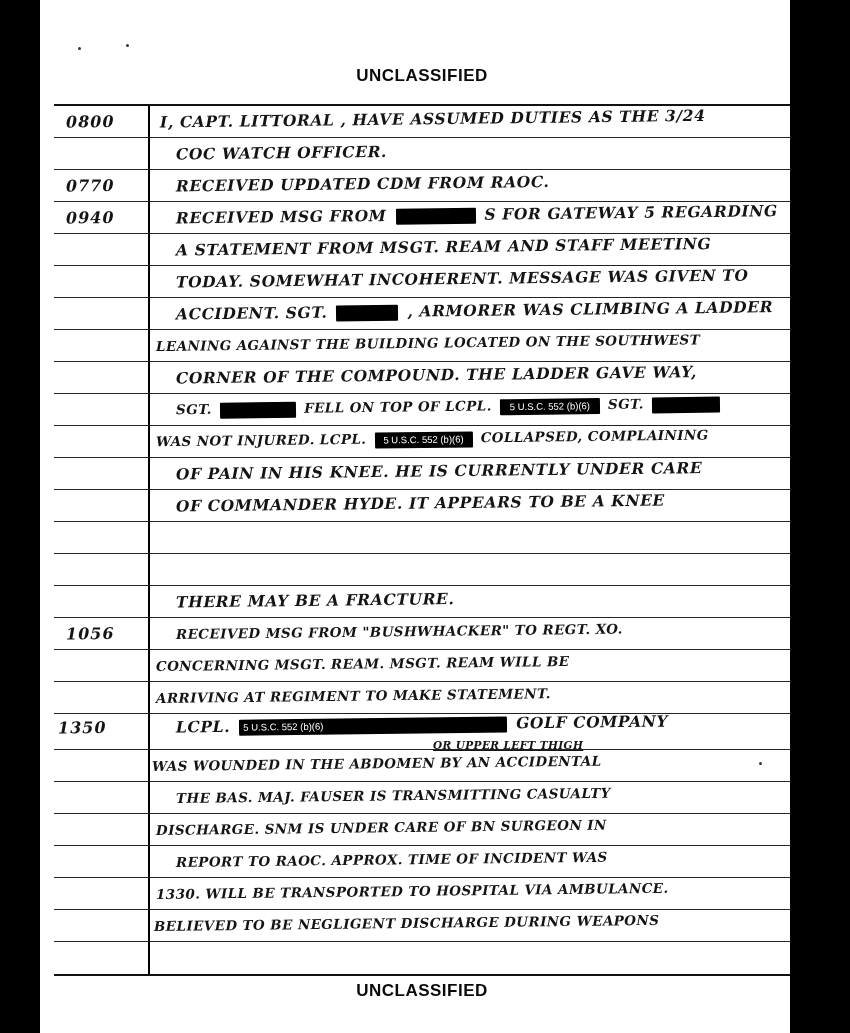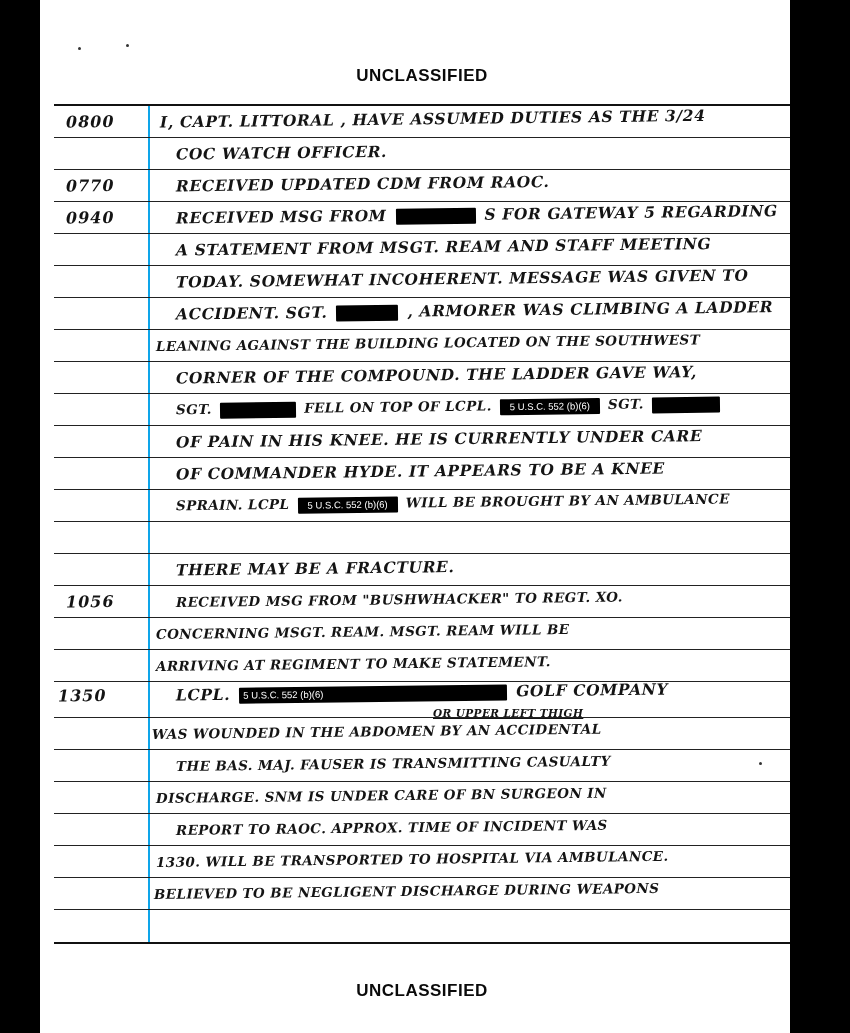--- a/index.html
+++ b/index.html
@@ -80,21 +80,21 @@
     height: 32px;
     border-bottom: 1.5px solid #222;
     box-sizing: border-box;
   }
   .row:last-child { border-bottom: none; }
   .row.tall { height: 36px; }
 
   .cell-time {
     width: 96px;
     flex: 0 0 96px;
-    border-right: 2px solid #0ea5e9;
+    border-right: 2px solid #000000;
     box-sizing: border-box;
     position: relative;
     text-decoration: underline;
   }
   .cell-text {
     flex: 1 1 auto;
     position: relative;
     box-sizing: border-box;
     overflow: visible;
     padding-left: 35px;
@@ -269,44 +269,47 @@
             <span>SGT.</span>
             <span class="redact blank" style="width:76px;">&nbsp;</span>
             <span>FELL ON TOP OF LCPL.</span>
             <span class="redact lbl" style="width:96px;">5 U.S.C. 552 (b)(6)</span>
             <span>SGT.</span>
             <span class="redact blank" style="width:68px;">&nbsp;</span>
           </span>
         </div>
       </div>
 
+      <div class="row">
+        <div class="cell-time"></div>
+        <div class="cell-text">
+          <span class="hw small" style="left:6px;">
+            <span>WAS NOT INJURED. LCPL.</span>
+            <span class="redact lbl" style="width:94px;">5 U.S.C. 552 (b)(6)</span>
+            <span>COLLAPSED, COMPLAINING</span>
+          </span>
+        </div>
+      </div>
 
       <div class="row">
         <div class="cell-time"></div>
         <div class="cell-text">
           <span class="hw indent">OF PAIN IN HIS KNEE. HE IS CURRENTLY UNDER CARE</span>
         </div>
       </div>
 
       <div class="row">
         <div class="cell-time"></div>
         <div class="cell-text">
           <span class="hw indent">OF COMMANDER HYDE.  IT APPEARS TO BE A KNEE</span>
         </div>
       </div>
 
       <div class="row">
         <div class="cell-time"></div>
-        <div class="cell-text">
-          <span class="hw indent small">
-            <span>SPRAIN.  LCPL</span>
-            <span class="redact lbl" style="width:96px;">5 U.S.C. 552 (b)(6)</span>
-            <span>WILL BE BROUGHT BY AN AMBULANCE</span>
-          </span>
-        </div>
       </div>
 
       <div class="row">
         <div class="cell-time"></div>
       </div>
 
       <div class="row">
         <div class="cell-time"></div>
         <div class="cell-text">
           <span class="hw indent">THERE MAY BE A FRACTURE.</span>

